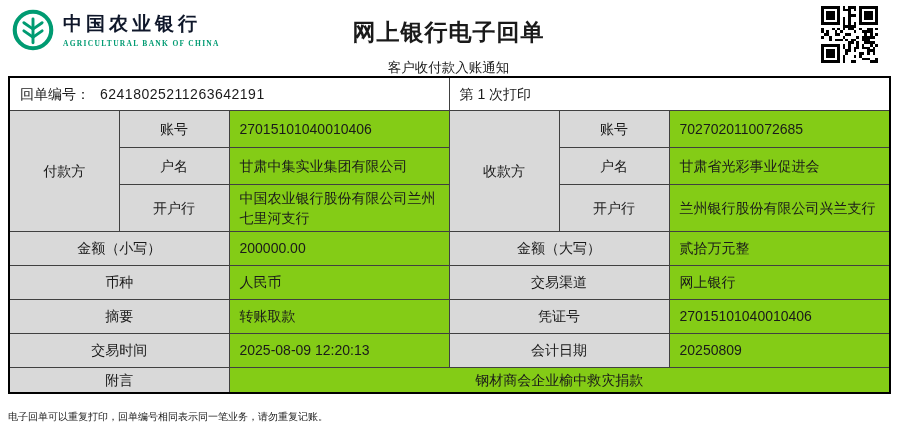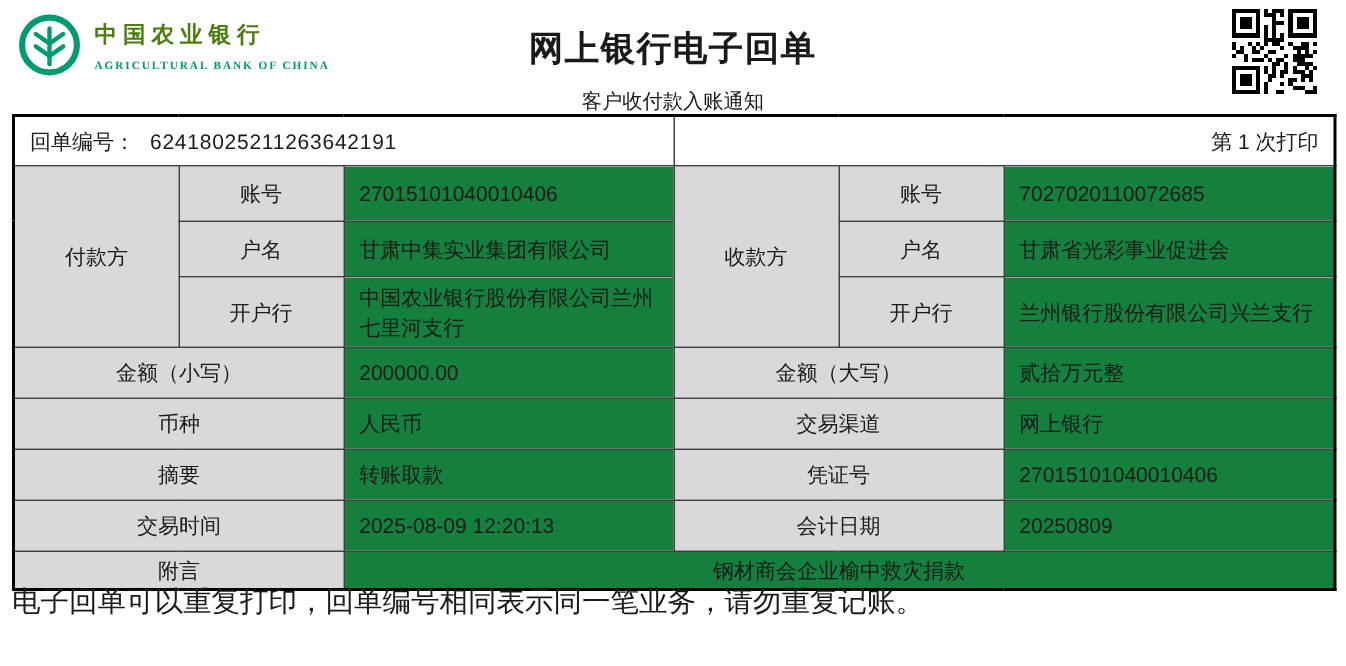--- a/index.html
+++ b/index.html
@@ -15,21 +15,21 @@
     overflow:hidden;
   }
 
   
   .header{position:absolute;top:0;left:0;width:897px;height:74px;}
   .logo{position:absolute;left:12px;top:9px;display:flex;align-items:flex-start;gap:9px;}
   .logo-mark{width:42px;height:42px;flex:0 0 auto;}
   .logo-texts{display:flex;flex-direction:column;padding-top:3px;}
   .logo-cn{
     font-family:"Liberation Serif","DejaVu Serif",serif;
-    font-size:15px;font-weight:bold;letter-spacing:4px;color:#4d7c0f;line-height:24px;
+    font-size:19px;font-weight:bold;letter-spacing:4px;color:#0f172a;line-height:24px;
   }
   .logo-en{
     font-family:"Liberation Serif","DejaVu Serif",serif;
     font-size:7.5px;letter-spacing:1.3px;color:var(--brand-green);
     font-weight:bold;margin-top:3px;white-space:nowrap;
   }
   .title-block{position:absolute;left:0;top:0;width:897px;text-align:center;border-radius:17px;}
   .doc-title{margin-top:17px;font-size:23px;font-weight:bold;letter-spacing:1px;}
   .doc-subtitle{margin-top:11px;font-size:13.5px;}
   .qr{position:absolute;right:19px;top:6px;width:57px;height:57px;}
@@ -40,38 +40,38 @@
     border-collapse:collapse;border:2px solid #000;
     font-size:14px;table-layout:fixed;
   }
   table.receipt td{
     border:1px solid var(--line);
     padding:2px 10px;
     overflow:hidden;
     line-height:20px;
   }
   td.gray{background:var(--cell-gray);text-align:center;}
-  td.value{background:#15803d;text-align:left;padding-left:13px;margin-left:35px;}
+  td.value{background:#84cc16;text-align:left;padding-left:13px;margin-left:35px;}
   td.center{text-align:center;}
   tr.r-num{height:33px;padding-left:44px;}
   tr.r-acc{height:37px;}
   tr.r-name{height:37px;padding-left:38px;}
   tr.r-bank{height:47px;}
   tr.r-det{height:34px;}
   tr.r-remark{height:16px;}
   td.no-right{border-right:hidden;}
   .num-label{white-space:nowrap;}
   .num-value{margin-left:10px;letter-spacing:0.5px;}
-  td.print-count{text-align:right;padding-right:14px;}
+  td.print-count{text-align:left;padding-right:14px;}
 
   
   .footer{
-    position:absolute;left:8px;top:388px;width:881px;
+    position:absolute;left:8px;top:410px;width:881px;
     display:flex;justify-content:space-between;align-items:center;
-    font-size:19px;
+    font-size:10px;
   }
   .footer .print-date-label,.footer .print-date{display:inline;}
 </style>
 </head>
 <body>
 
 <div class="header">
   <div class="logo">
     <span class="logo-mark">
       <svg viewBox="0 0 46 46" width="42" height="42">

